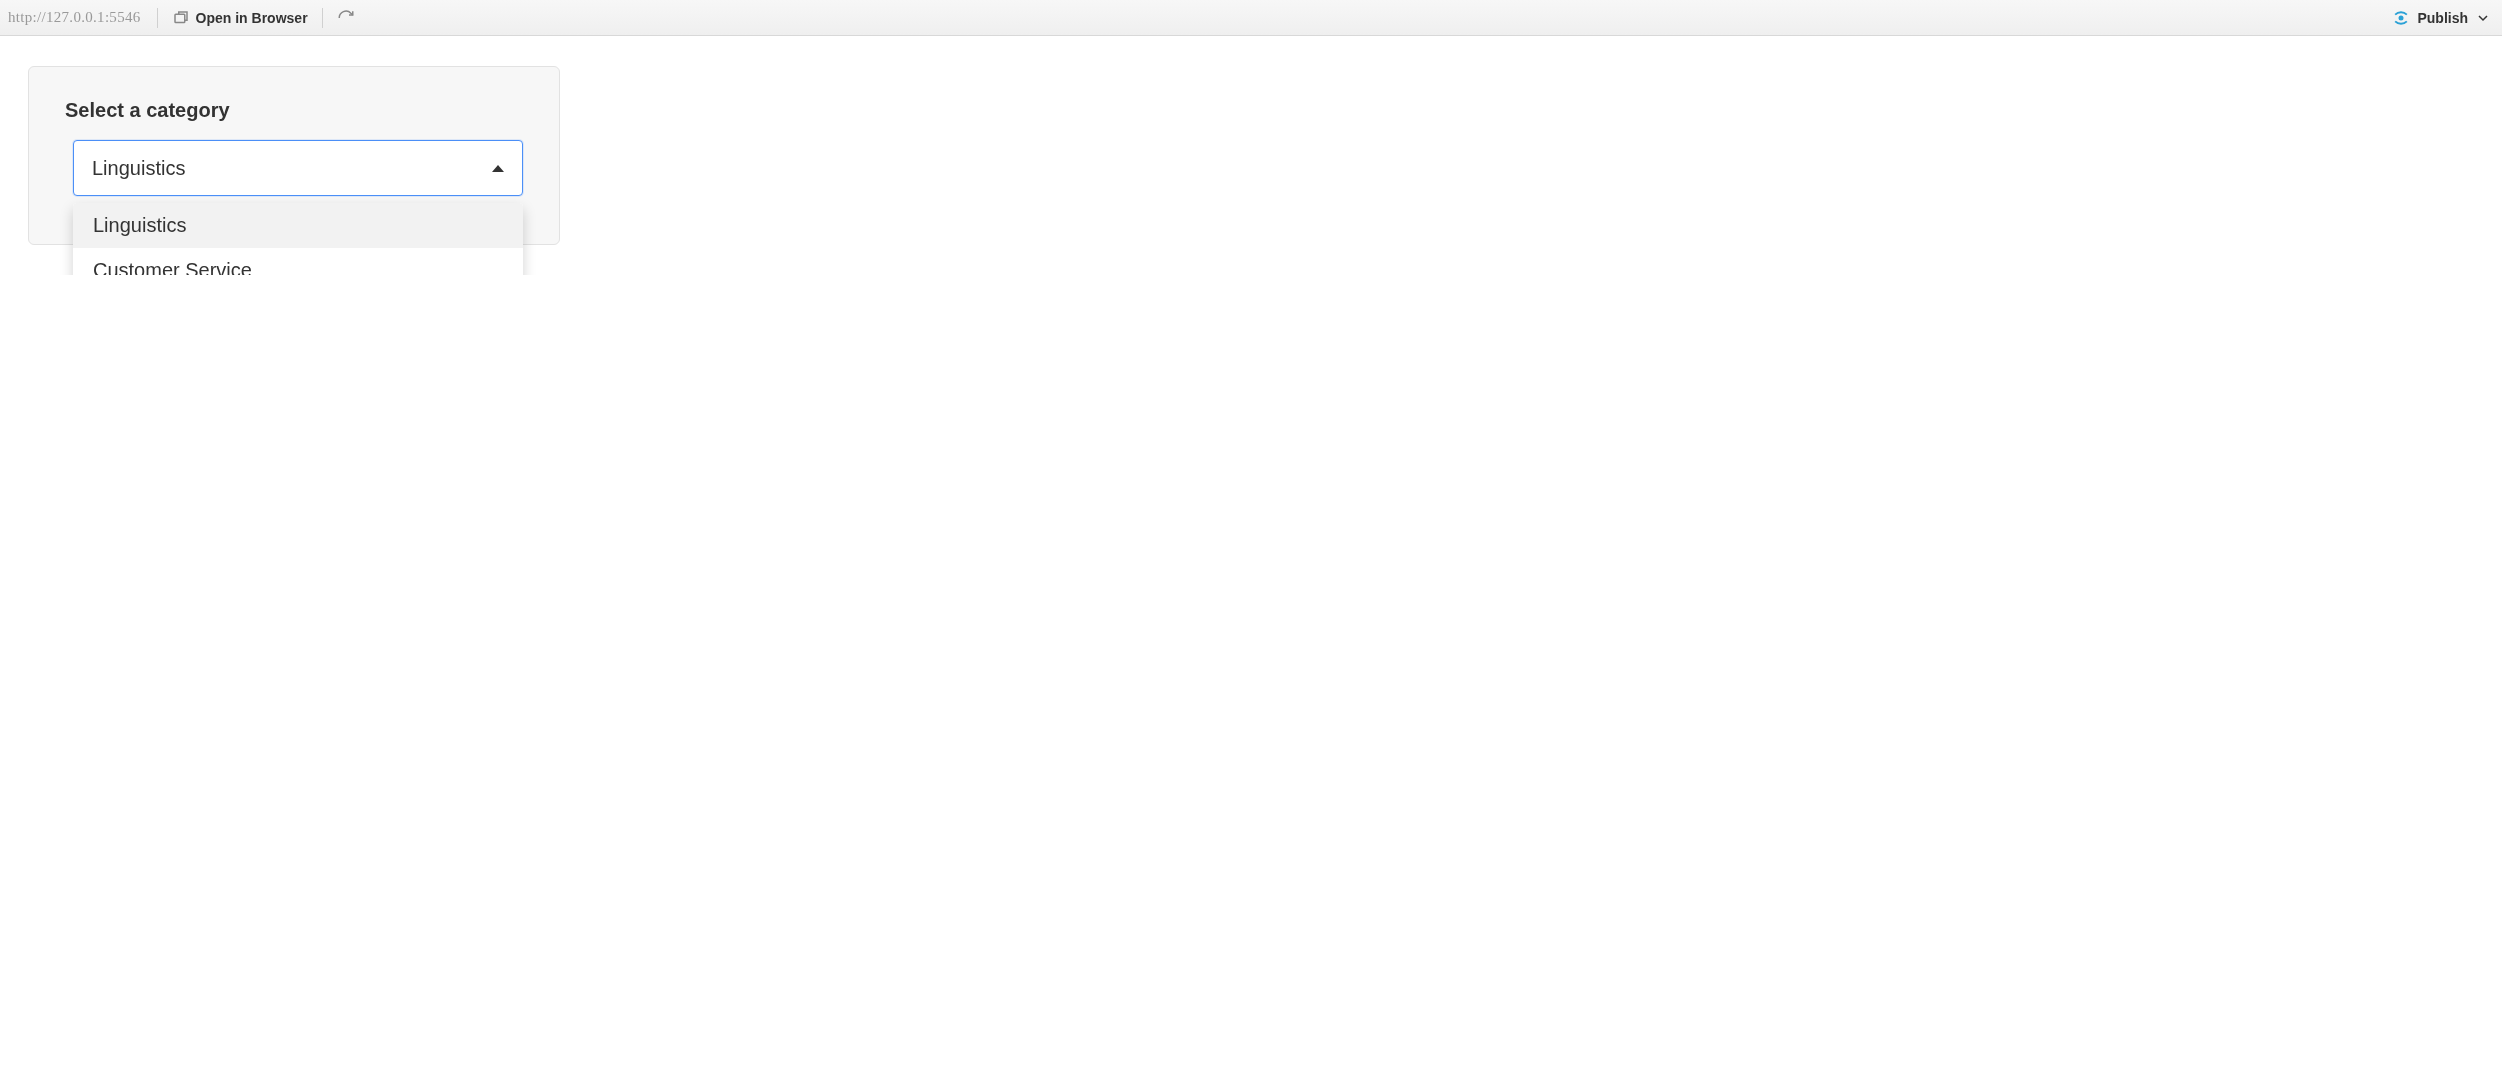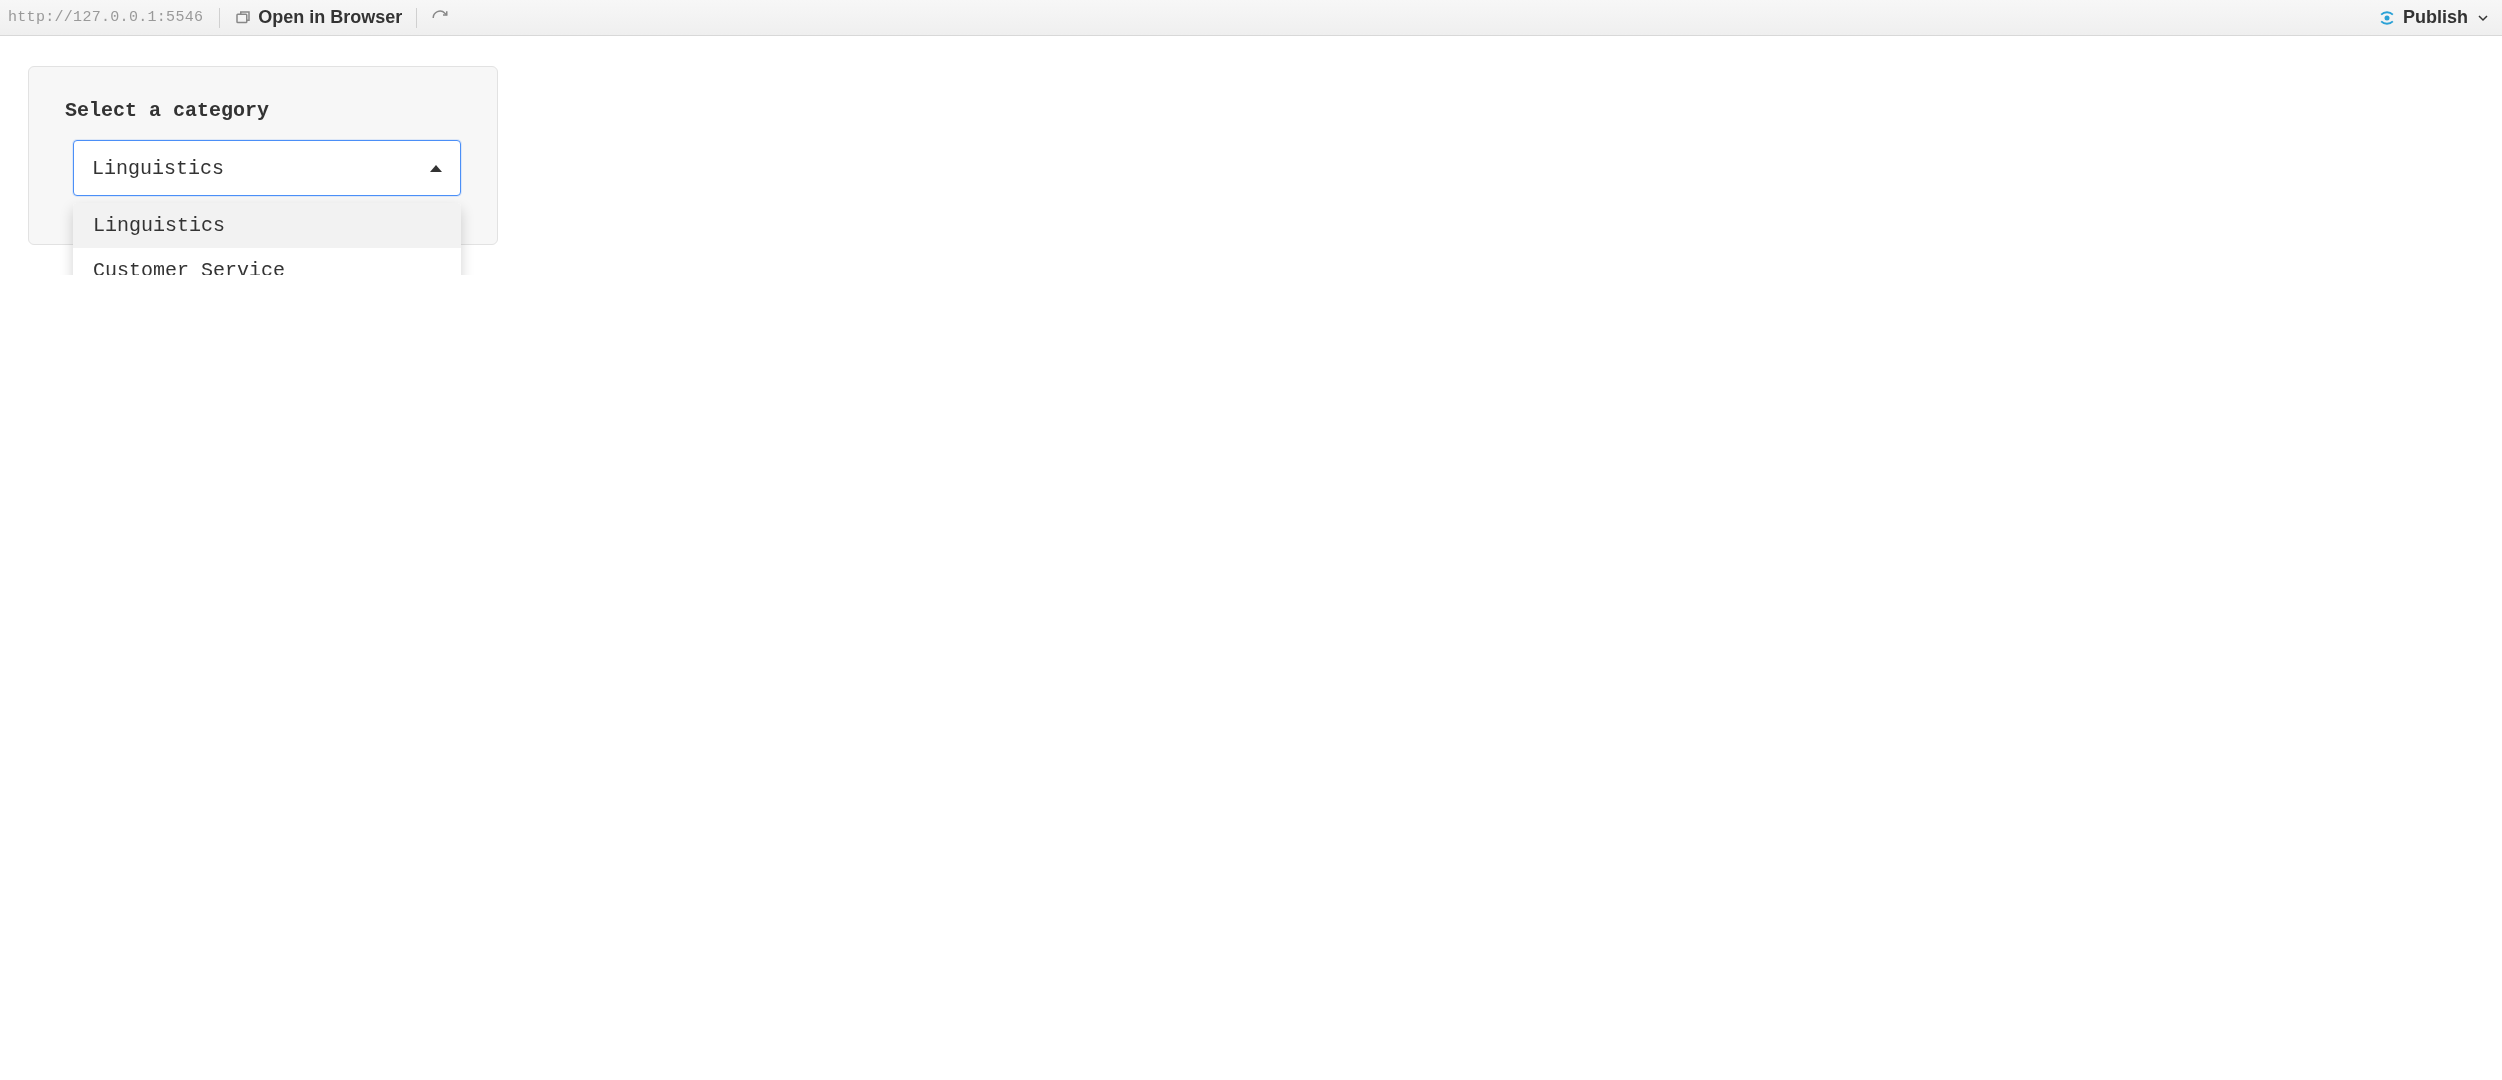--- a/index.html
+++ b/index.html
@@ -18,37 +18,37 @@
       border-bottom: 1px solid #d8d8d8;
       display: flex;
       align-items: center;
       padding: 0 8px;
       color: #555;
       font-size: 14px;
       gap: 8px;
     }
     .toolbar .url {
       color: #999;
-      font-family: Liberation Mono, monospace;
+      font-family: Liberation Serif, serif;
       font-size: 15px;
       letter-spacing: 0.3px;
       padding-right: 8px;
     }
     .toolbar .sep {
       width: 1px;
       height: 20px;
       background: #d0d0d0;
     }
     .toolbar .btn {
       display: inline-flex;
       align-items: center;
       gap: 6px;
       color: #333;
       font-weight: 600;
-      font-size: 18px;
+      font-size: 14px;
       cursor: pointer;
       padding: 2px 6px;
     }
     .toolbar .icon {
       display: inline-flex;
       align-items: center;
       color: #888;
     }
     .toolbar .spacer {
       flex: 1;
@@ -62,27 +62,26 @@
       padding: 30px 28px;
     }
     h1.title {
       font-size: 42px;
       font-weight: 500;
       color: #333;
       letter-spacing: 0.5px;
       margin-bottom: 28px;
     }
     .panel {
-      width: 470px;
+      width: 532px;
       background: #f7f7f7;
       border: 1px solid #e2e2e2;
       border-radius: 6px;
       padding: 32px 36px 48px 36px;
       position: relative;
-      font-family: Liberation Mono, monospace;
     }
     .panel-label {
       font-size: 20px;
       font-weight: 700;
       color: #333;
       margin-bottom: 18px;
     }
     .select-wrap {
       position: relative;
       margin-left: 8px;

